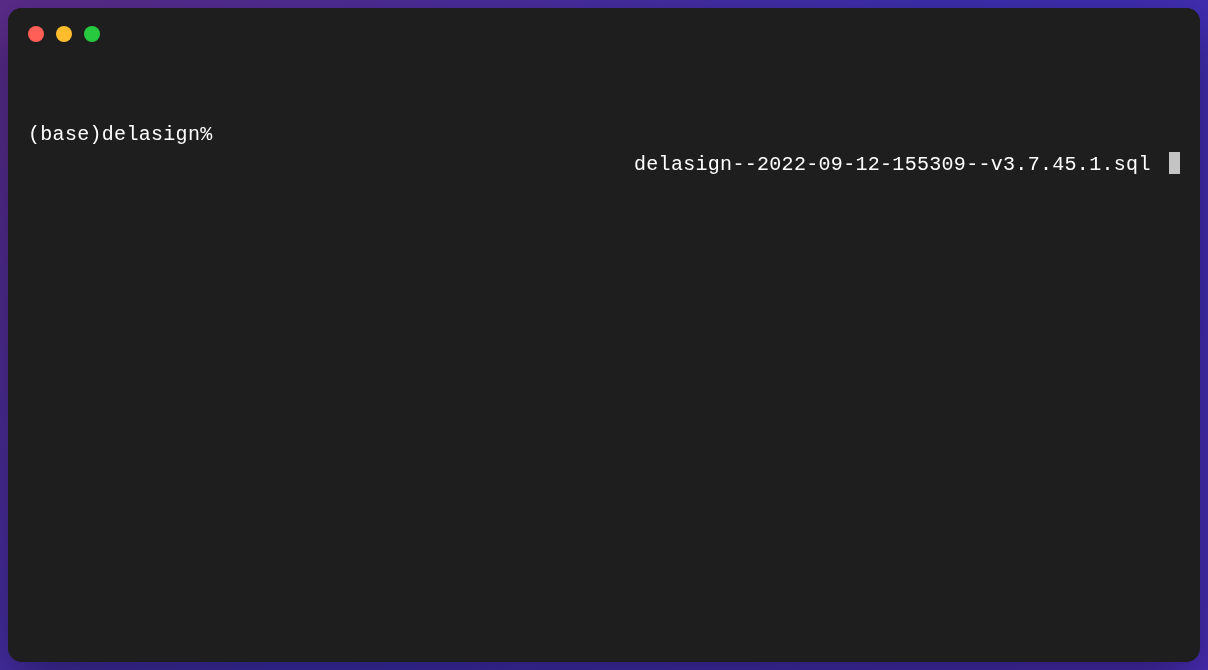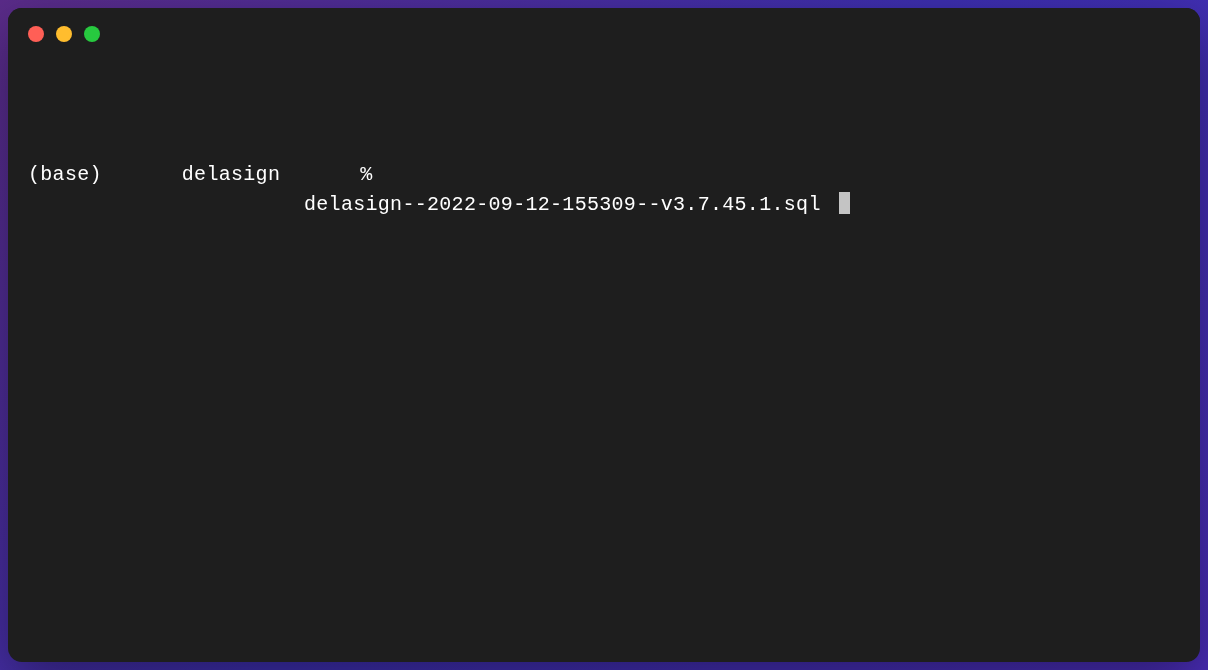--- a/index.html
+++ b/index.html
@@ -1,19 +1,18 @@
 <!DOCTYPE html>
 <html><head>
   <meta charset="utf-8">
   <style>
     * {
       margin: 0;
       padding: 0;
       box-sizing: border-box;
-      gap: 40px;
     }
     
     body {
       width: 1208px;
       height: 670px;
       background: linear-gradient(135deg, #5b2c8a 0%, #3d2fb0 50%, #4a2db8 100%);
       display: flex;
       align-items: center;
       justify-content: center;
       font-family: 'SF Mono', Menlo, Monaco, 'Courier New', monospace;
@@ -79,20 +78,21 @@
     .line1-left {
       flex-shrink: 0;
     }
     
     .line1-gap {
       flex-shrink: 0;
     }
     
     .line2 {
       padding-left: 276px;
+      text-align: right;
     }
     
     .cursor {
       display: inline-block;
       width: 11px;
       height: 22px;
       background: #c4c4c4;
       vertical-align: text-bottom;
       margin-left: 6px;
       position: relative;

